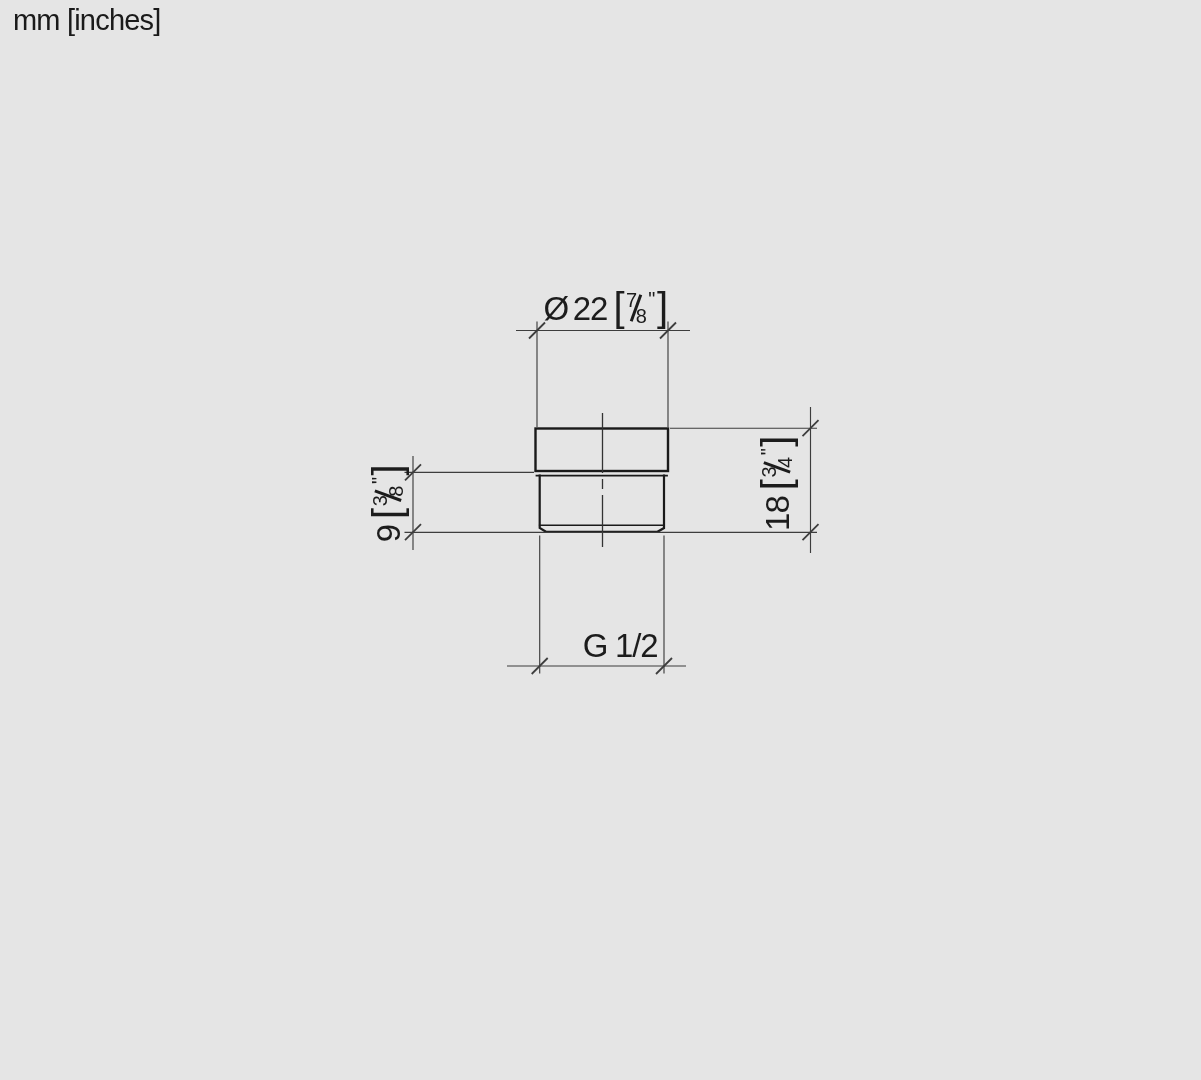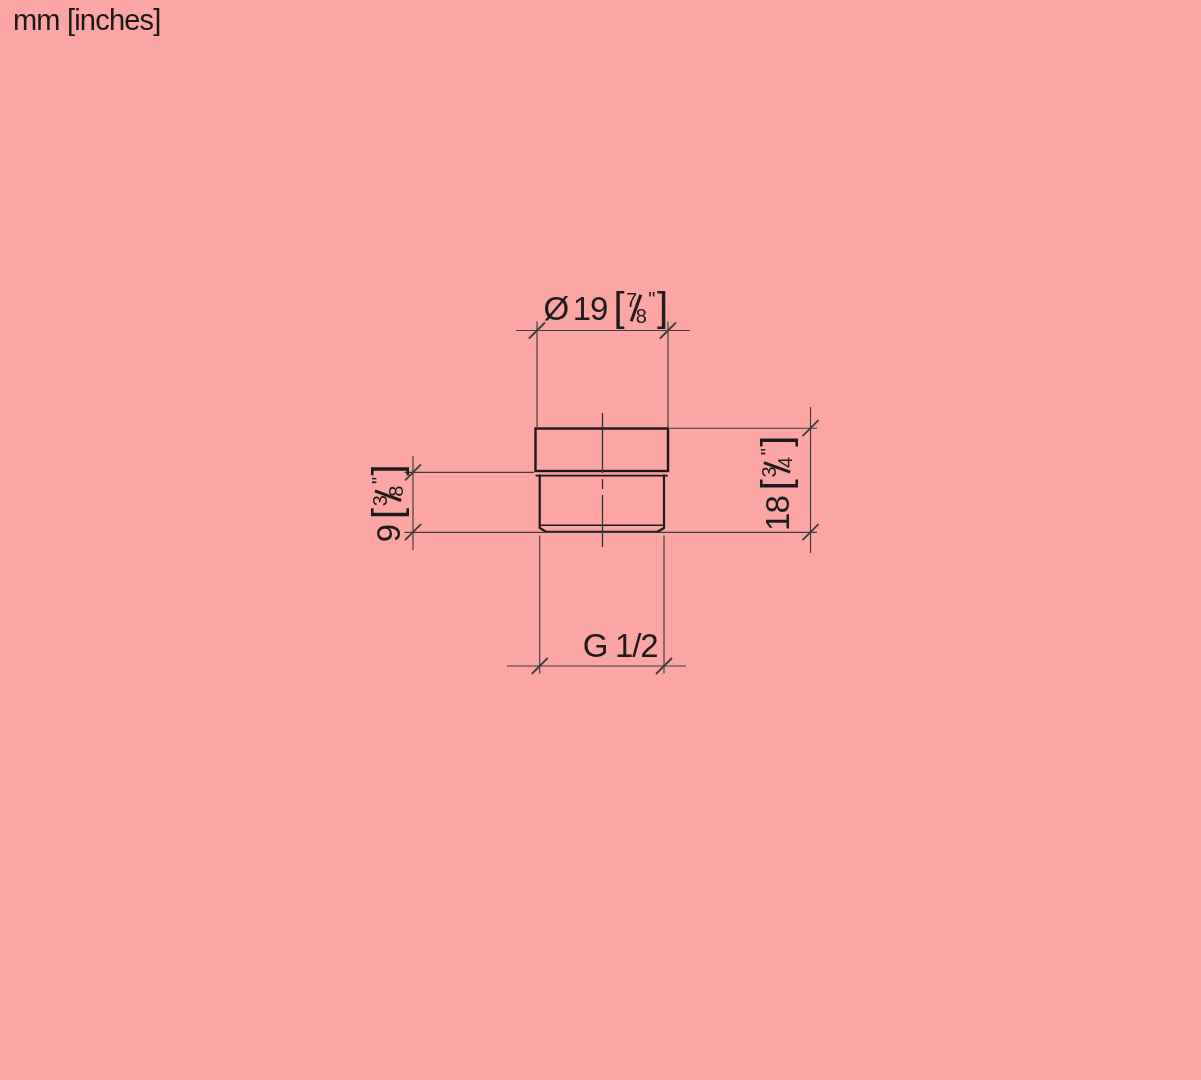--- a/index.html
+++ b/index.html
@@ -8,21 +8,21 @@
     background: #ffffff;
     width: 1201px;
     height: 1080px;
     overflow: hidden;
     font-family: "Liberation Sans", "DejaVu Sans", sans-serif;
   }
   .page {
     position: relative;
     width: 1201px;
     height: 1080px;
-    background: #fca5a5;
+    background: #e5e5e5;
   }
   .units-label {
     position: absolute;
     left: 13px;
     top: 4px;
     font-size: 29px;
     letter-spacing: -0.8px;
     color: #1a1a1a;
     white-space: nowrap;
   }
@@ -121,21 +121,21 @@
         <path d="M539.7,535.5 V673.5"></path>
         <path d="M664,535.5 V673.5"></path>
         <path d="M531.7,674 L547.7,658" stroke-width="1.8"></path>
         <path d="M656,674 L672,658" stroke-width="1.8"></path>
       </g>
     </g>
   </svg>
 
   <div class="dim-label centered" style="left:606px; top:308px;">
     <span class="dia-symbol">Ø</span>
-    <span class="mm-val">19</span>
+    <span class="mm-val">22</span>
     <span class="bracket">[</span>
     <span class="frac">
       <span class="fnum">7</span>
       <span class="fslash"></span>
       <span class="fden">8</span>
       <span class="finch">"</span>
     </span>
     <span class="bracket">]</span>
   </div>
 

